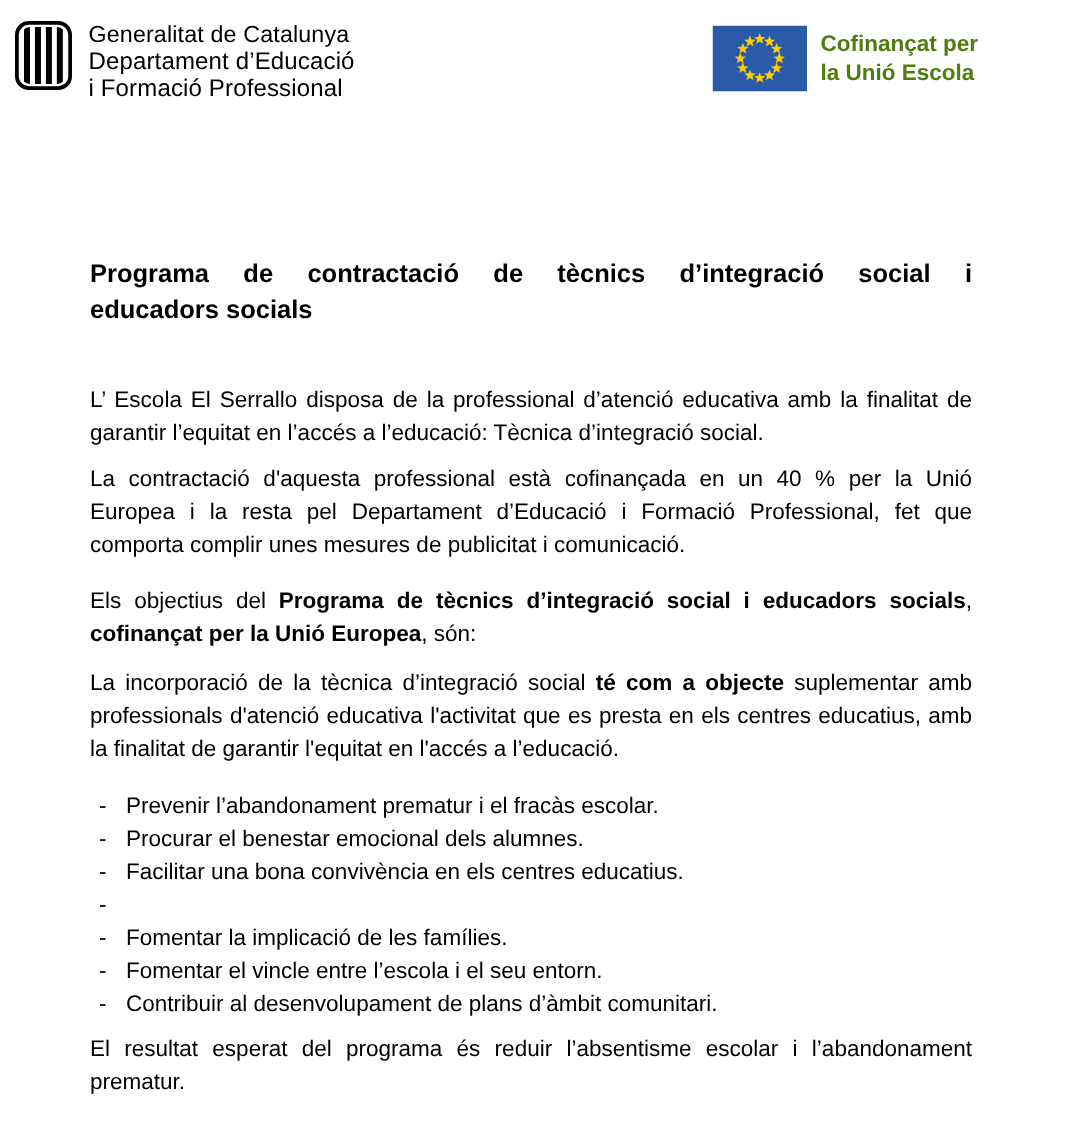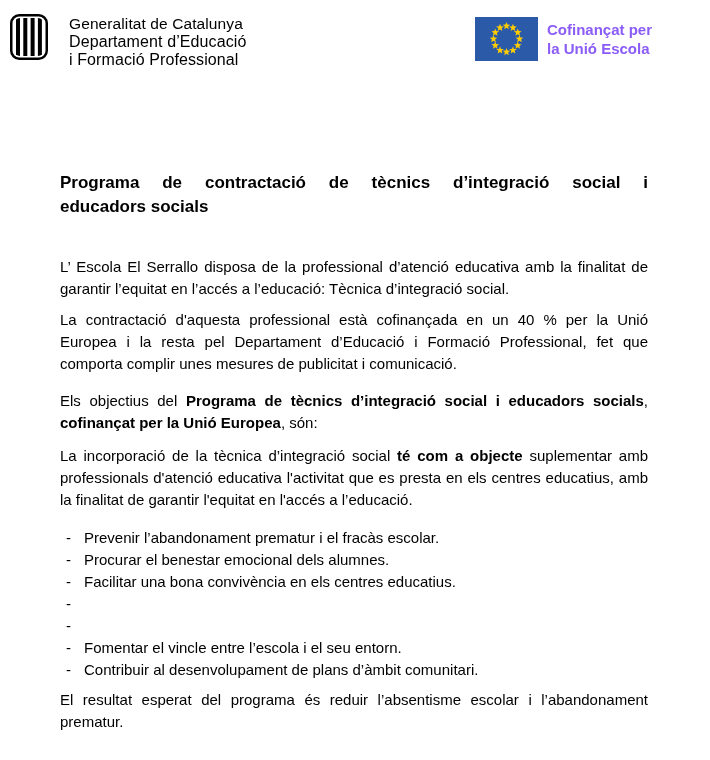--- a/index.html
+++ b/index.html
@@ -9,28 +9,28 @@
     color: #000000;
     font-family: "Liberation Sans", "DejaVu Sans", sans-serif;
   }
   .page { position: relative; width: 710px; height: 760px; overflow: hidden; background: #ffffff; }
 
   
   .header {
     display: flex; justify-content: space-between; align-items: flex-start;
     padding: 14px 58px 0 10px;
   }
-  .gencat { display: flex; gap: 21px; align-items: flex-start; justify-content: flex-end; }
+  .gencat { display: flex; gap: 11px; align-items: flex-start; justify-content: flex-end; }
   .shield { flex: 0 0 auto; }
   .gencat-text { padding-top: 1px; line-height: 18px; font-size: 15px; letter-spacing: 0.1px; }
   .g-line1 { font-weight: 400; font-size: 15.5px; }
   .g-line2, .g-line3 { font-weight: 400; font-size: 16px; }
 
   .eu { display: flex; align-items: center; gap: 9px; margin-top: 3px; }
-  .eu-text { color: #8b5cf6; font-weight: 700; font-size: 15px; line-height: 19px; }
+  .eu-text { color: #4d7c0f; font-weight: 700; font-size: 15px; line-height: 19px; }
 
   
   .content { margin: 0 62px 0 60px; }
   h1 {
     font-size: 17px; line-height: 24px; font-weight: 700;
     margin: 102px 0 37px 0;
   }
   .t1 { display: block; text-align: justify; text-align-last: justify; }
   .t2 { display: block; }
 
@@ -130,20 +130,21 @@
         </li>
       <li>
           <span class="dash">-</span>
           <span>Facilitar una bona convivència en els centres educatius.</span>
         </li>
       <li>
           <span class="dash">-</span>
         </li>
       <li>
           <span class="dash">-</span>
+          <span>Fomentar la implicació de les famílies.</span>
         </li>
       <li>
           <span class="dash">-</span>
           <span>Fomentar el vincle entre l’escola i el seu entorn.</span>
         </li>
       <li>
           <span class="dash">-</span>
           <span>Contribuir al desenvolupament de plans d’àmbit comunitari.</span>
         </li>
     </ul>

